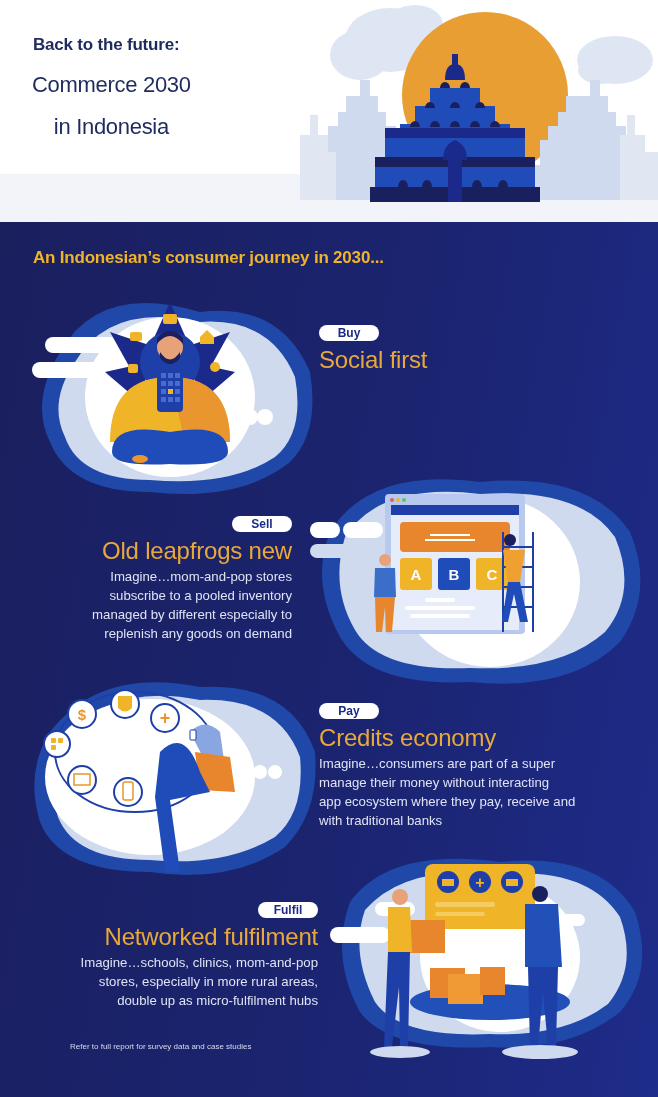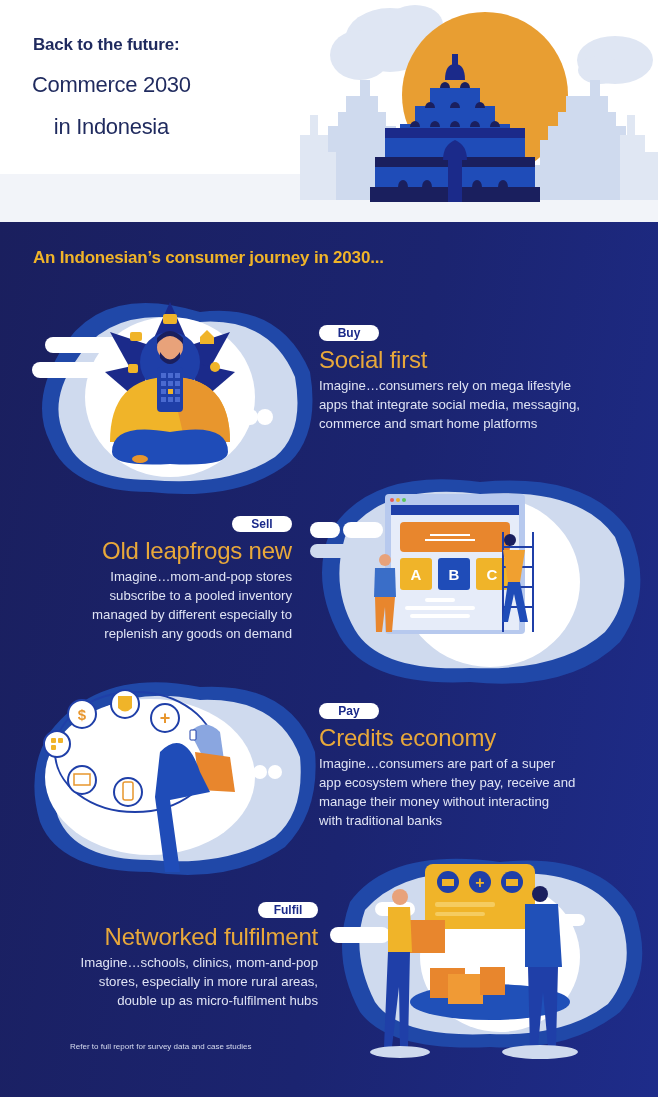--- a/index.html
+++ b/index.html
@@ -149,25 +149,20 @@
         <rect x="155" y="105" width="5" height="5"></rect>
     </g>
     <rect x="148" y="97" width="5" height="5" fill="#f0b429"></rect>
     <path d="M92,160 Q92,130 150,140 Q208,130 208,160 Q208,175 150,172 Q92,175 92,160Z" fill="#1f4cb8"></path>
     <ellipse cx="120" cy="167" rx="8" ry="4" fill="#e8962d"></ellipse>
   </svg>
 
   <div class="step right" style="left:319px; top:101px;">
     <span class="pill">Buy</span>
     <div class="heading">Social first</div>
-    <div class="body">
-      <div>Imagine…consumers rely on mega lifestyle</div>
-      <div>apps that integrate social media, messaging,</div>
-      <div>commerce and smart home platforms</div>
-    </div>
   </div>
 
   <div class="step left" style="right:366px; top:292px; width:260px;">
     <span class="pill">Sell</span>
     <div class="heading">Old leapfrogs new</div>
     <div class="body">
       <div>Imagine…mom-and-pop stores</div>
       <div>subscribe to a pooled inventory</div>
       <div>managed by different especially to</div>
       <div>replenish any goods on demand</div>
@@ -250,22 +245,22 @@
     <path d="M175,80 L210,85 L215,120 L180,118Z" fill="#e8862d"></path>
     <path d="M140,80 Q165,55 180,100 L190,120 L150,128 L160,200 L145,200 L135,125Z" fill="#1f4cb8"></path>
     <rect x="170" y="58" width="6" height="10" rx="1" fill="#ffffff" stroke="#1f3fa8"></rect>
   </svg>
 
   <div class="step right" style="left:319px; top:479px;">
     <span class="pill">Pay</span>
     <div class="heading">Credits economy</div>
     <div class="body">
       <div>Imagine…consumers are part of a super</div>
+      <div>manage their money without interacting</div>
       <div>app ecosystem where they pay, receive and</div>
-      <div>manage their money without interacting</div>
       <div>with traditional banks</div>
     </div>
   </div>
 
   <div class="step left" style="right:340px; top:678px; width:300px;">
     <span class="pill">Fulfil</span>
     <div class="heading">Networked fulfilment</div>
     <div class="body">
       <div>Imagine…schools, clinics, mom-and-pop</div>
       <div>stores, especially in more rural areas,</div>

